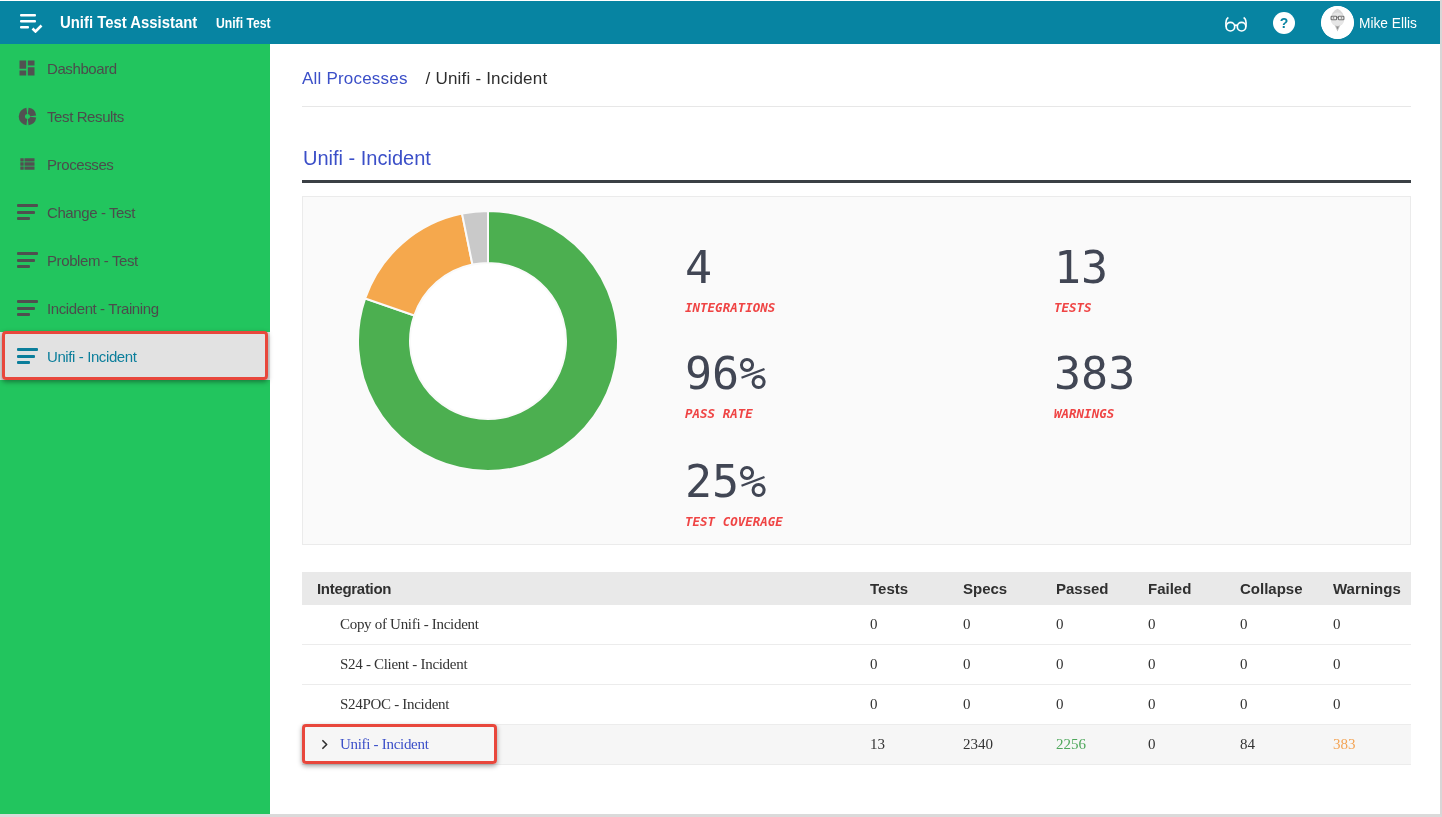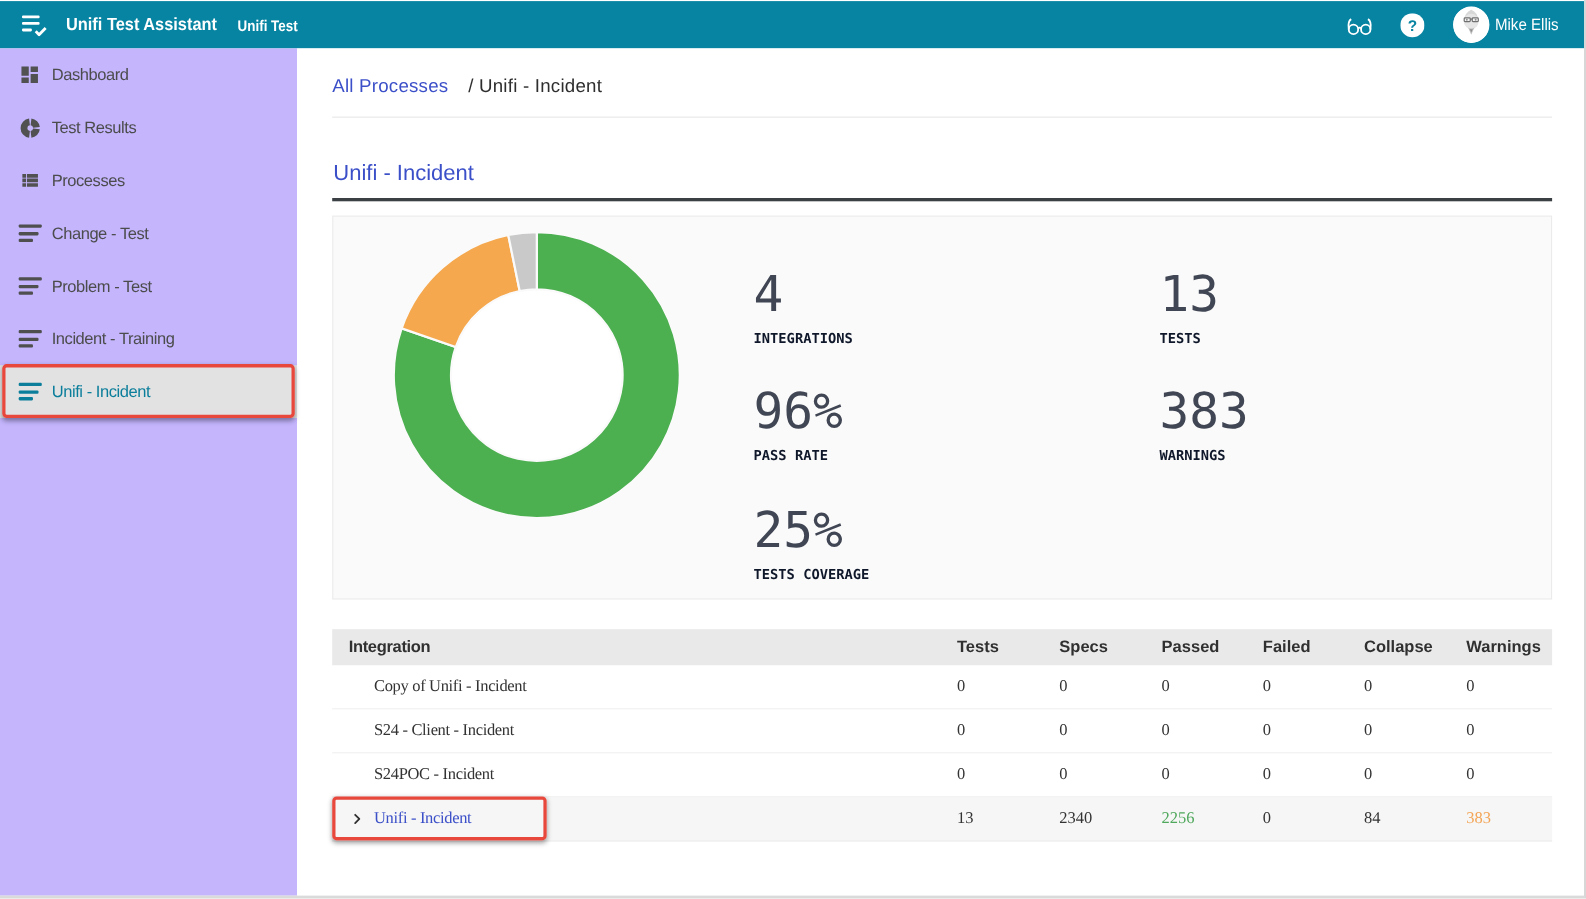--- a/index.html
+++ b/index.html
@@ -19,21 +19,21 @@
                   transform:scaleX(0.87); transform-origin:0 50%; }
   .topbar-right { margin-left:auto; display:flex; align-items:center; }
   .glasses-icon { width:26px; height:26px; display:block; }
   .help-icon { width:22px; height:22px; margin-left:24px; display:block; }
   .avatar { width:33px; height:33px; margin-left:26px; border-radius:50%; background:#ffffff;
             overflow:hidden; display:block; }
   .user-name { display:inline-block; width:58px; margin-left:5px; margin-right:23px; font-size:15px;
                white-space:nowrap; transform:scaleX(0.915); transform-origin:0 50%; }
 
   
-  .sidebar { position:absolute; left:0; top:44px; width:270px; height:770px; background:#c4b5fd; }
+  .sidebar { position:absolute; left:0; top:44px; width:270px; height:770px; background:#22c55e; }
   .nav-item { height:48px; display:flex; align-items:center; cursor:pointer; color:#4c4c4c; }
   .nav-item .nav-icon { width:22px; margin-left:17px; display:flex; align-items:center; justify-content:flex-start; }
   .nav-item .nav-label { margin-left:8px; font-size:15px; letter-spacing:-0.4px; }
   .nav-item.selected { background:#e2e2e2; color:#0b7e9b; }
   .nav-item.selected .lines-icon span { background:#0b7e9b; }
   .lines-icon { display:inline-block; }
   .lines-icon span { display:block; height:3px; background:#4f4f4f; border-radius:1px; margin-bottom:3.5px; }
   .lines-icon span:nth-child(1){ width:21px; }
   .lines-icon span:nth-child(2){ width:18px; }
   .lines-icon span:nth-child(3){ width:13px; margin-bottom:0; }
@@ -60,21 +60,21 @@
   .summary-card { position:absolute; top:152px; left:0; width:1109px; height:349px;
                   background:#fafafa; border:1px solid #ebebeb; }
   .donut-wrap { position:absolute; left:45px; top:4px; width:280px; height:280px; }
   .stat-col { position:absolute; top:0; }
   .stat-col.col1 { left:382px; }
   .stat-col.col2 { left:751px; }
   .stat-block { position:absolute; left:0; width:300px; }
   .stat-number { font-family:"DejaVu Sans Mono", monospace; font-size:45px; line-height:46px;
                  color:#414654; }
   .stat-label { margin-top:9px; font-family:"DejaVu Sans Mono", monospace; font-size:12.5px;
-                color:#0f172a; font-weight:bold; }
+                color:#ef4444; font-weight:bold;font-style:italic; }
 
   
   .proc-table { position:absolute; top:528px; left:0; width:1109px; font-size:15px; color:#333333; }
   .t-row { display:grid; grid-template-columns:568px 93px 93px 92px 92px 93px 78px; align-items:center; }
   .t-head { height:33px; background:#e9e9e9; font-weight:bold; color:#303030; }
   .t-head .t-cell-name { padding-left:15px; }
   .t-body-row { height:40px; background:#ffffff; border-bottom:1px solid #ececec; cursor:pointer;font-family:Liberation Serif, serif; }
   .t-body-row:last-child { background:#f6f6f6; }
   .t-cell-name { padding-left:38px; display:flex; align-items:center; letter-spacing:-0.3px; }
   .t-body-row .link { color:#3b4fc8; cursor:pointer; }
@@ -234,21 +234,21 @@
             <div class="stat-block" style="top: 48px;">
               <div class="stat-number">4</div>
               <div class="stat-label">INTEGRATIONS</div>
             </div>
             <div class="stat-block" style="top: 154px;">
               <div class="stat-number">96%</div>
               <div class="stat-label">PASS RATE</div>
             </div>
             <div class="stat-block" style="top: 262px;">
               <div class="stat-number">25%</div>
-              <div class="stat-label">TESTS COVERAGE</div>
+              <div class="stat-label">TEST COVERAGE</div>
             </div>
           </div>
         <div class="stat-col col2" id="stat-col-2">
             <div class="stat-block" style="top: 48px;">
               <div class="stat-number">13</div>
               <div class="stat-label">TESTS</div>
             </div>
             <div class="stat-block" style="top: 154px;">
               <div class="stat-number">383</div>
               <div class="stat-label">WARNINGS</div>

